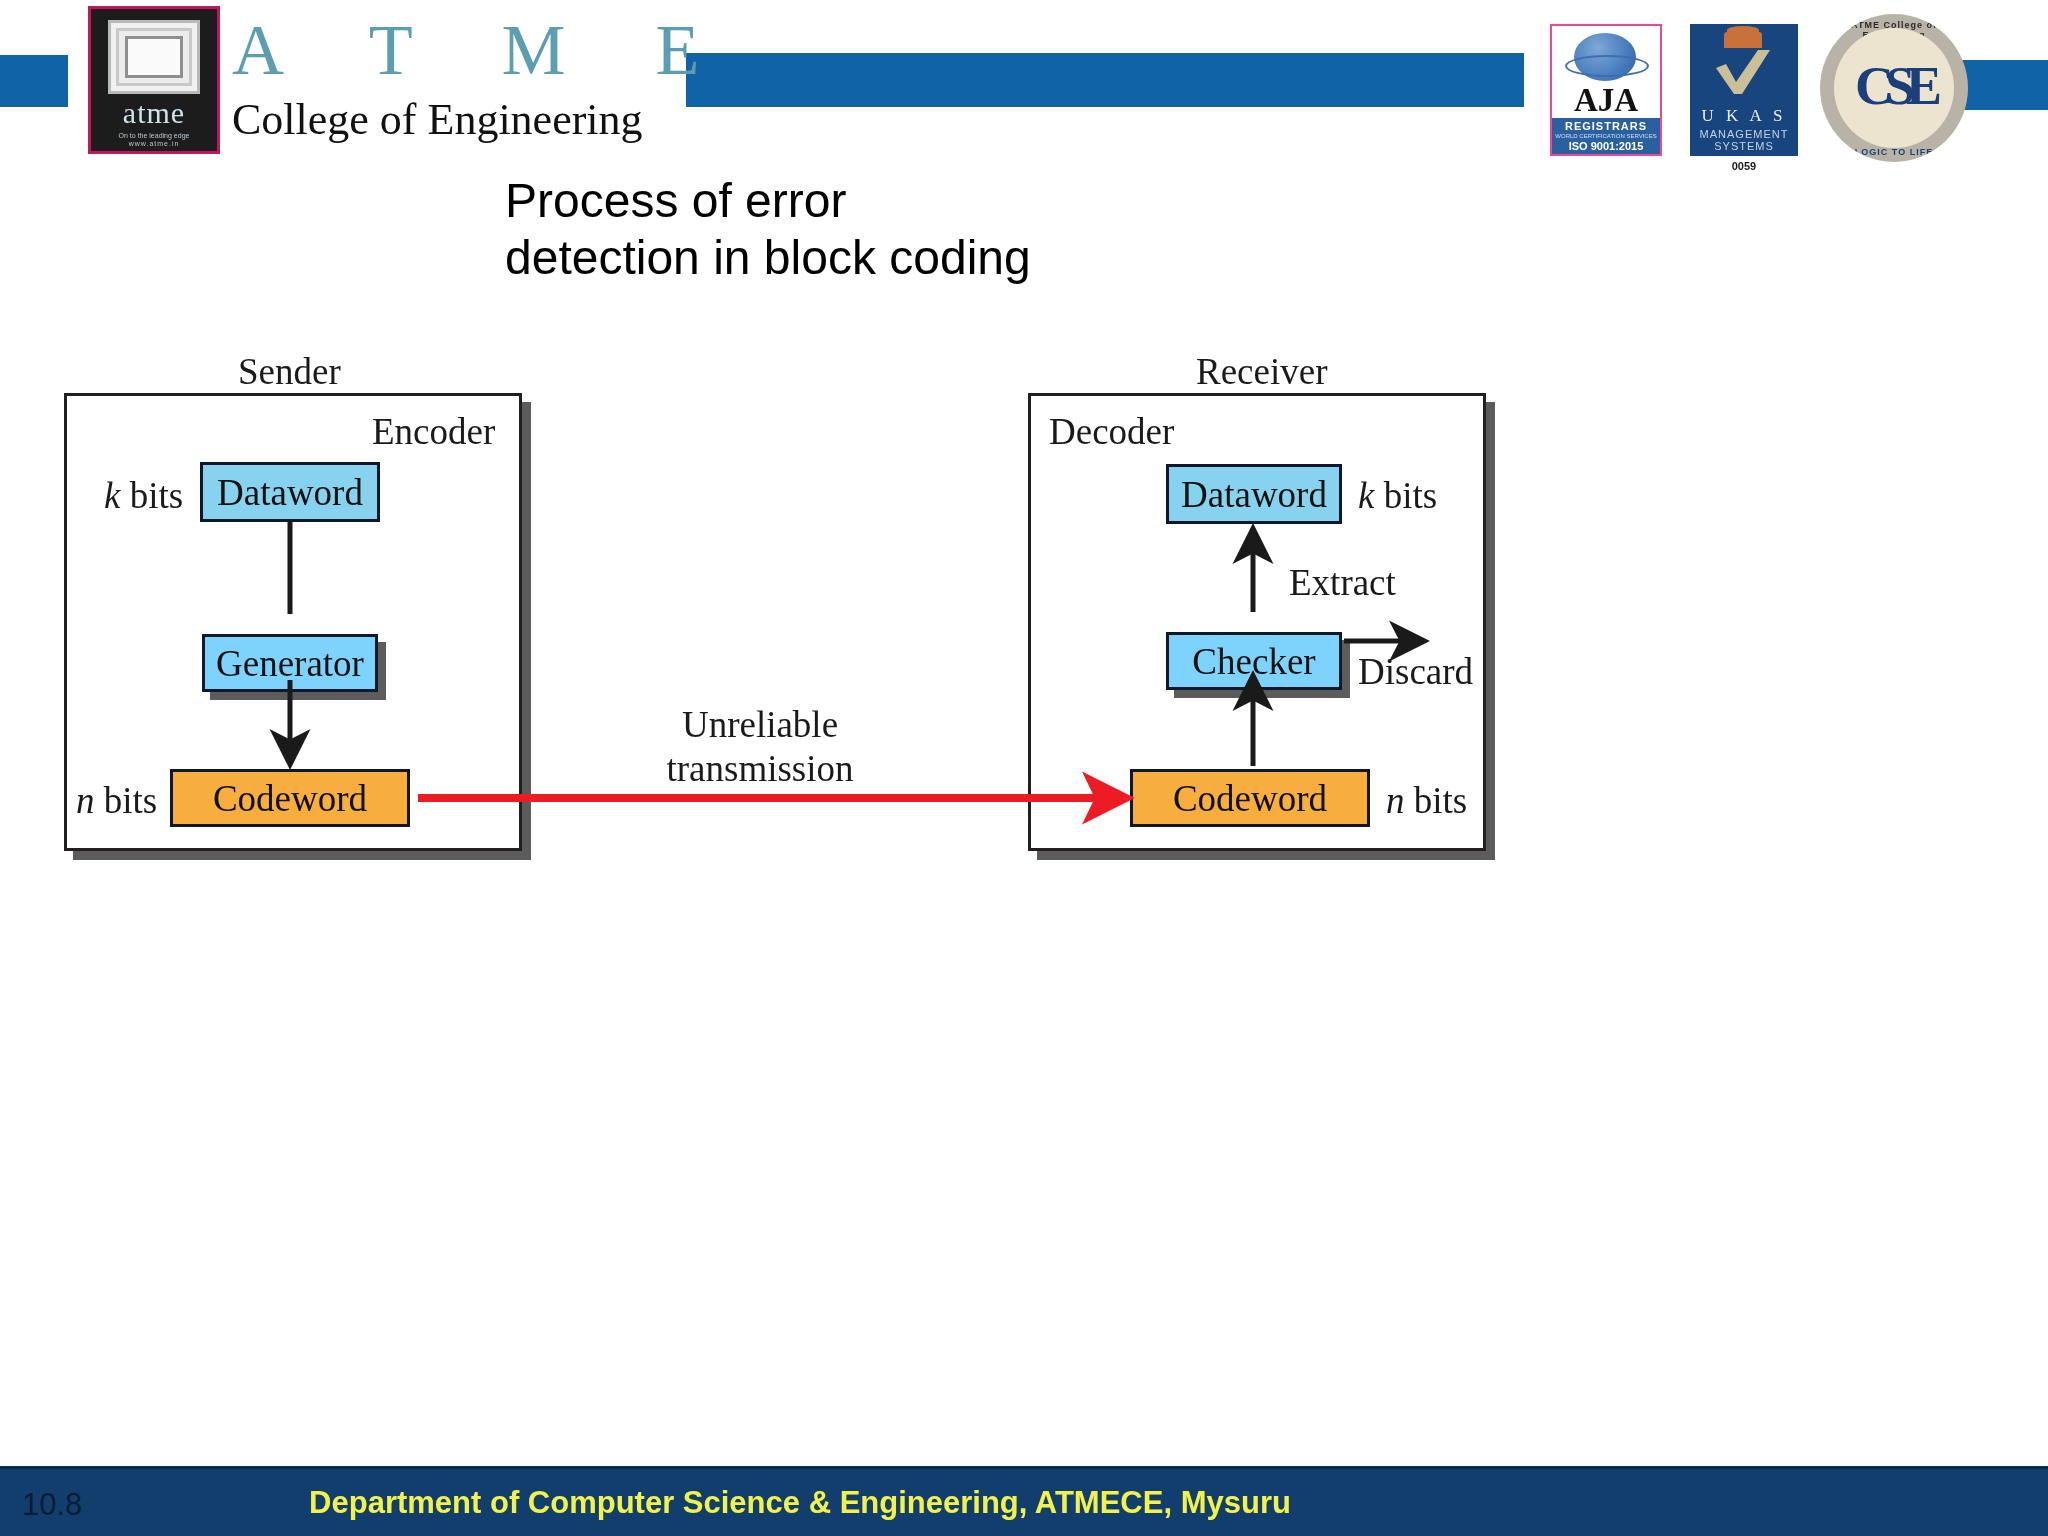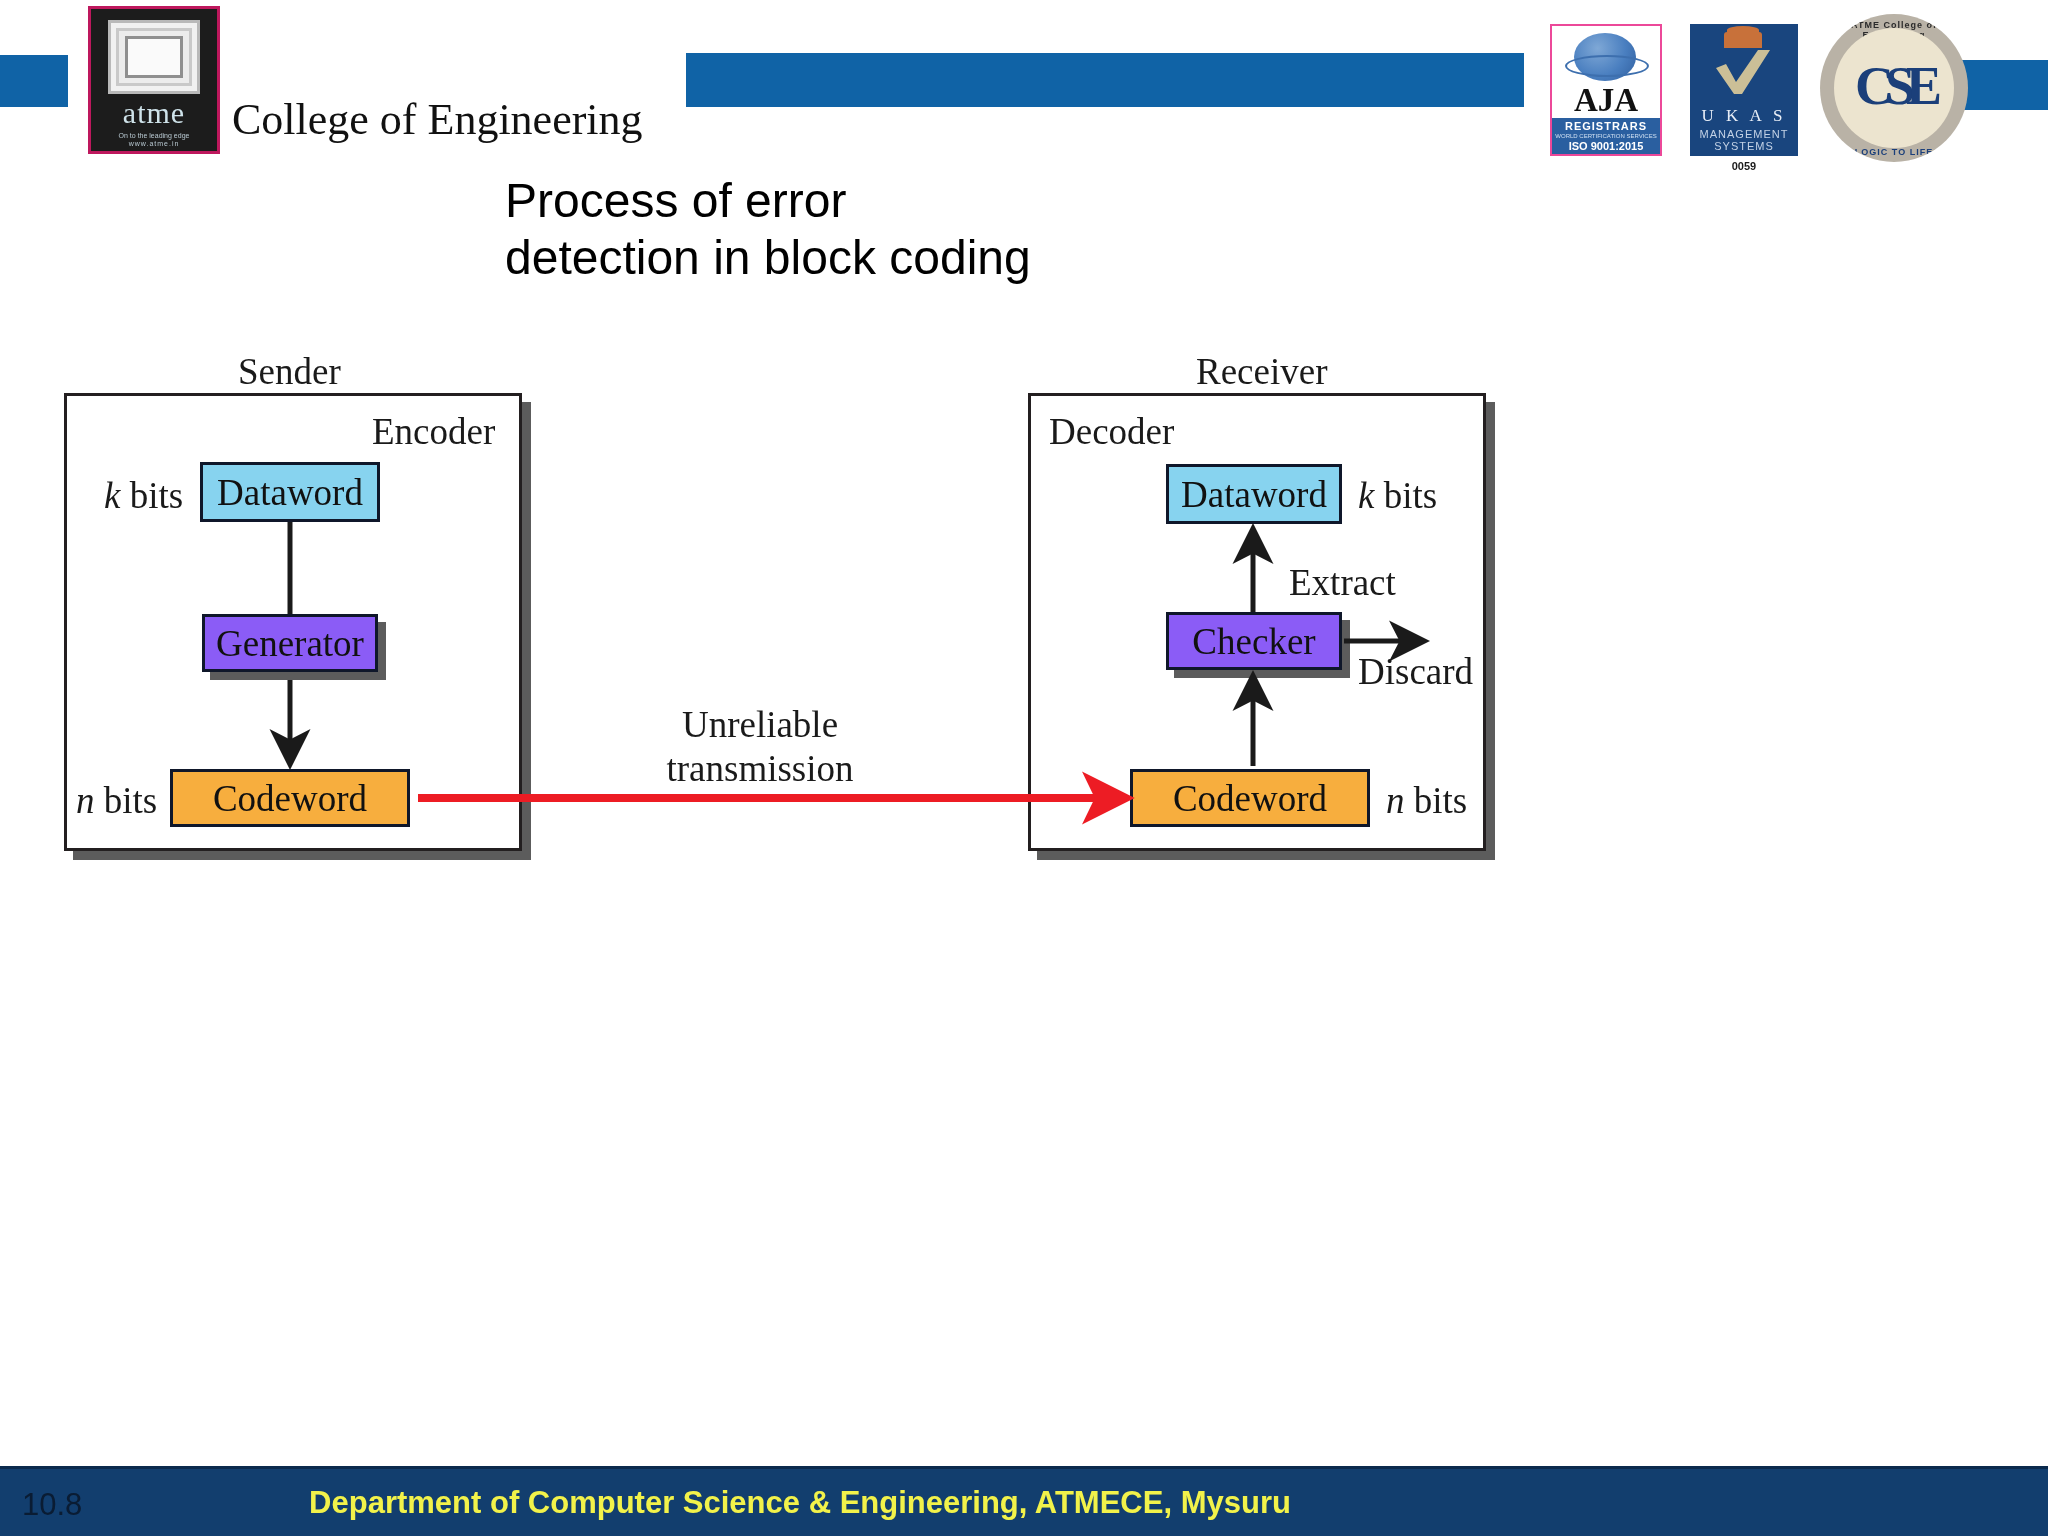--- a/index.html
+++ b/index.html
@@ -331,21 +331,21 @@
     display: flex;
     align-items: center;
     justify-content: center;
     font-family: "Liberation Serif", serif;
     font-size: 37px;
     color: #111111;
     white-space: nowrap;
   }
   .node.blue   { background: #87D3EF; }
   .node.orange { background: #F7AE3E; }
-  .node.white  { background: #8b5cf6; box-shadow: 8px 8px 0 0 #5c5c5c; }
+  .node.white  { background: #7dd3fc; box-shadow: 8px 8px 0 0 #5c5c5c; margin-top: 20px; }
 
   .bits-label {
     position: absolute;
     font-family: "Liberation Serif", serif;
     font-size: 37px;
     color: #1a1a1a;
     white-space: nowrap;
   }
   .bits-label i { font-style: italic; }
 
@@ -405,20 +405,21 @@
     <div class="frame-outer">
       <div class="frame-mid">
         <div class="frame-in"></div>
       </div>
     </div>
     <div class="lg-word">atme</div>
     <div class="lg-tag">On to the leading edge</div>
     <div class="lg-url">www.atme.in</div>
   </div>
 
+  <div class="atme-word">A T M E</div>
   <div class="atme-sub">College of Engineering</div>
 
   <div class="aja">
     <div class="globe"></div>
     <div class="aja-txt">AJA</div>
     <div class="aja-reg">REGISTRARS</div>
     <div class="aja-reg2">WORLD CERTIFICATION SERVICES</div>
     <div class="aja-iso">ISO 9001:2015</div>
   </div>
 

